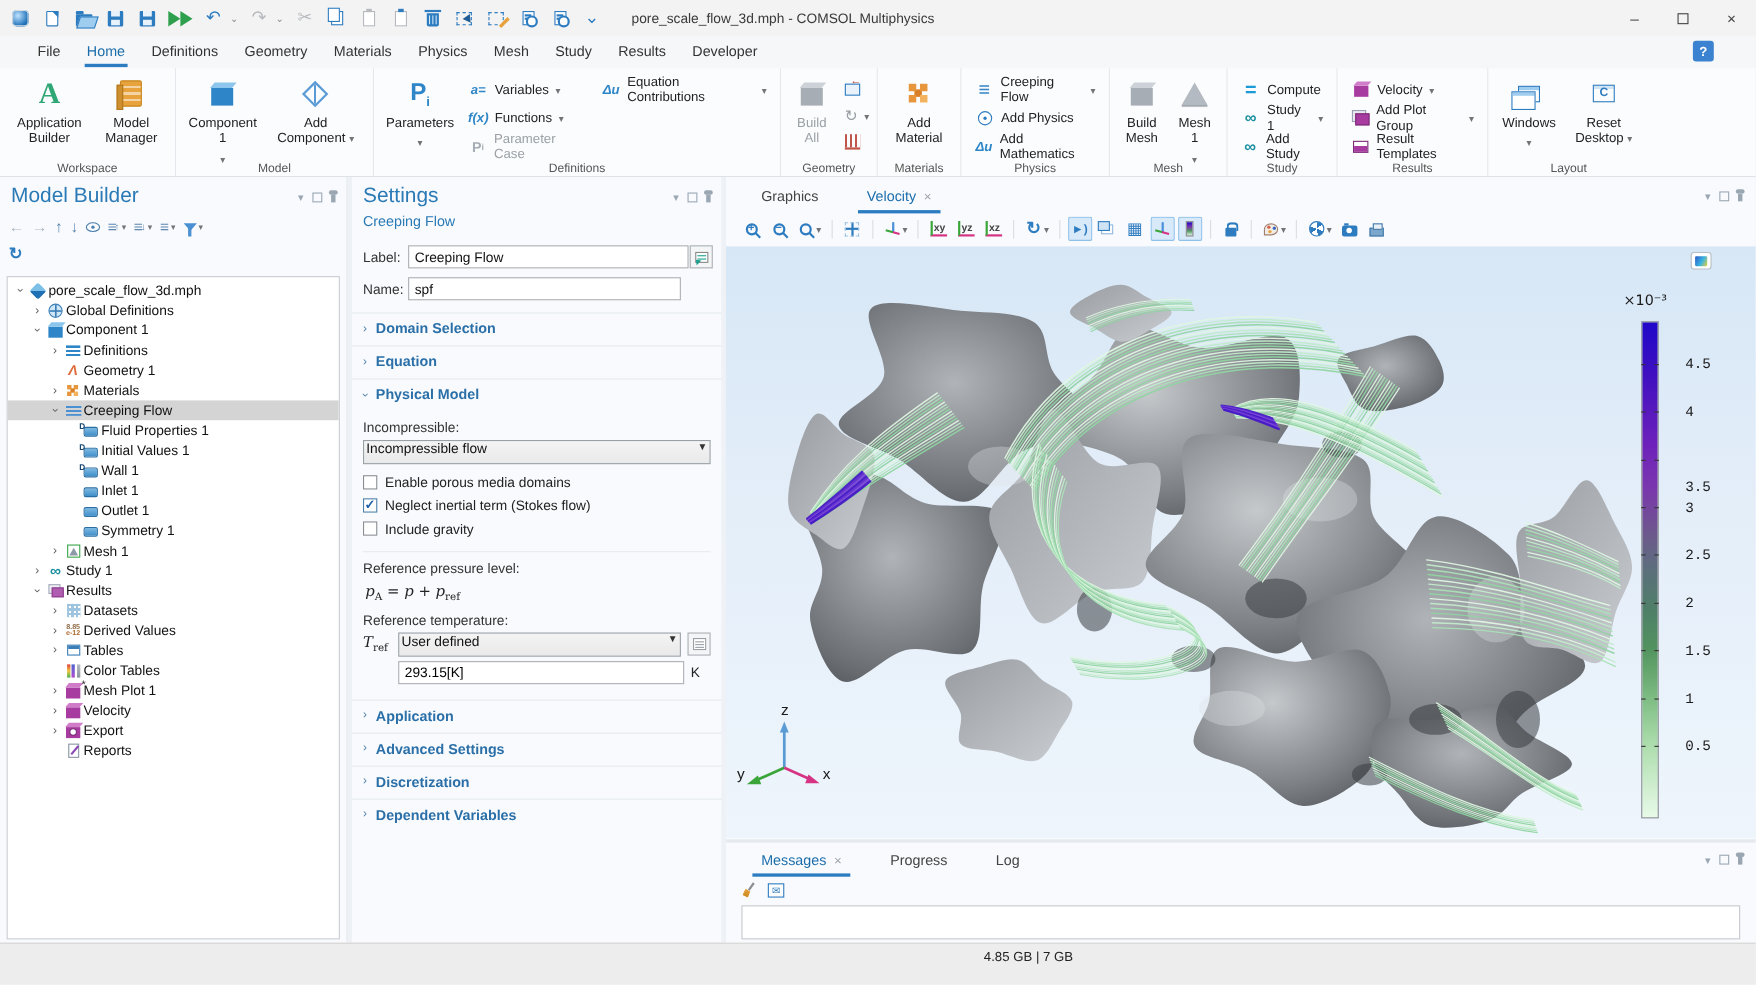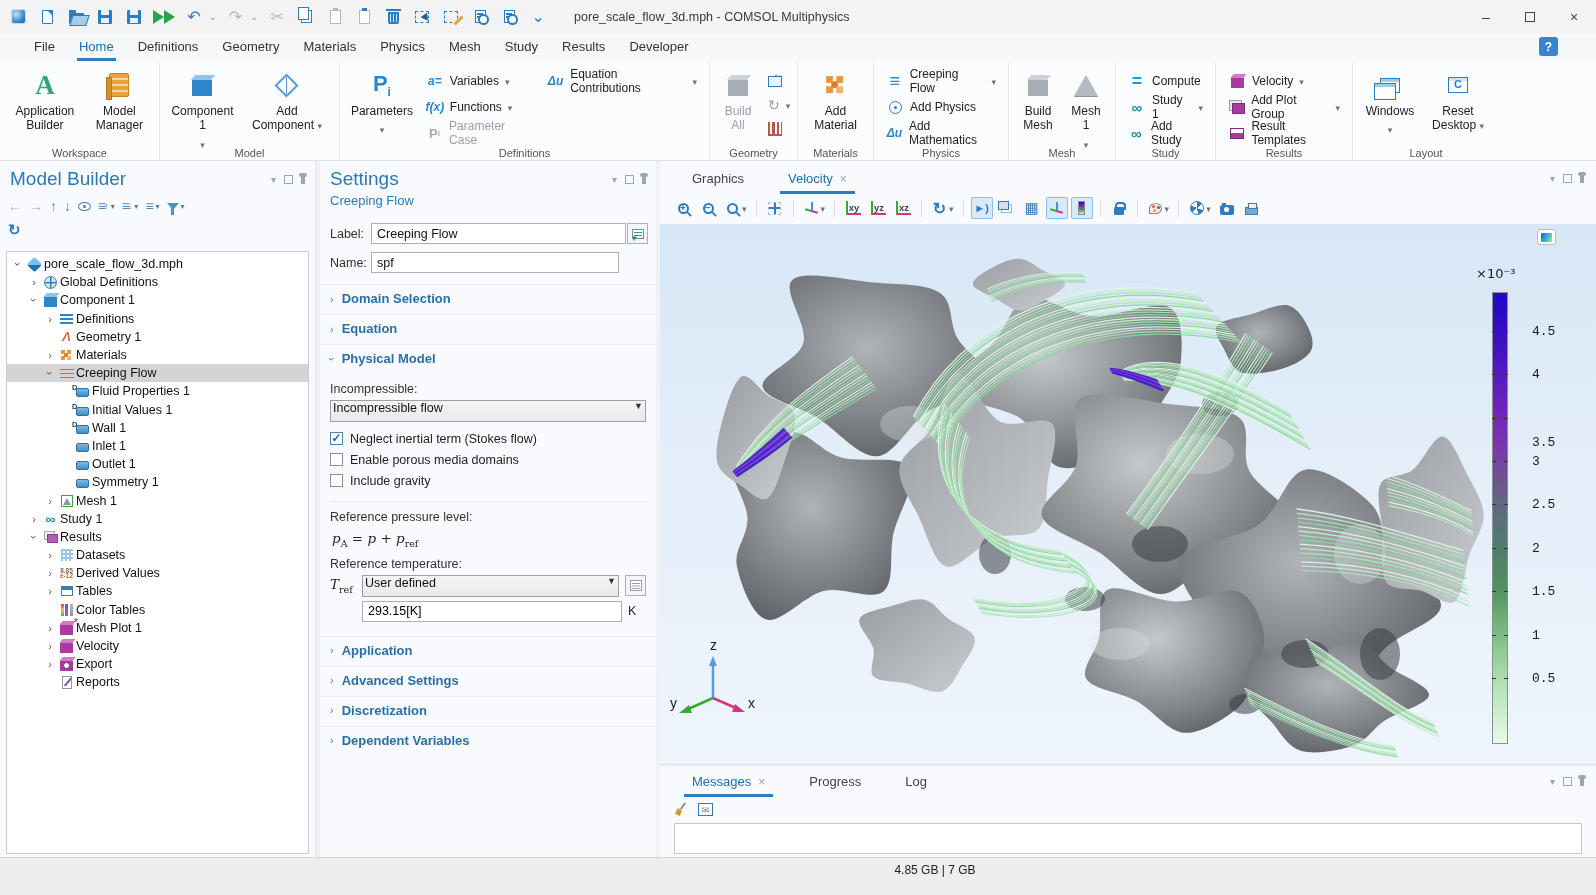--- a/index.html
+++ b/index.html
@@ -755,26 +755,26 @@
         <span>Physical Model</span>
       </div>
     <div class="sbody">
       <div class="flabel">Incompressible:</div>
       <div class="dropdown">
           <span>Incompressible flow</span>
           <span class="dd-car">▼</span>
         </div>
       <div style="margin-top:6px" id="cbrows">
           <div class="cbrow">
+            <span class="cbox"></span>
+            <span>Enable porous media domains</span>
+          </div>
+          <div class="cbrow">
             <span class="cbox on"></span>
             <span>Neglect inertial term (Stokes flow)</span>
-          </div>
-          <div class="cbrow">
-            <span class="cbox"></span>
-            <span>Enable porous media domains</span>
           </div>
           <div class="cbrow">
             <span class="cbox"></span>
             <span>Include gravity</span>
           </div>
         </div>
       <div class="flabel" style="margin-top:10px;border-top:1px solid #e6eaee;padding-top:8px">Reference pressure level:</div>
       <div class="eqline"><span>p</span><sub>A</sub><span> = </span><span>p</span><span> + </span><span>p</span><sub>ref</sub></div>
       <div class="flabel">Reference temperature:</div>
       <div class="symrow">

